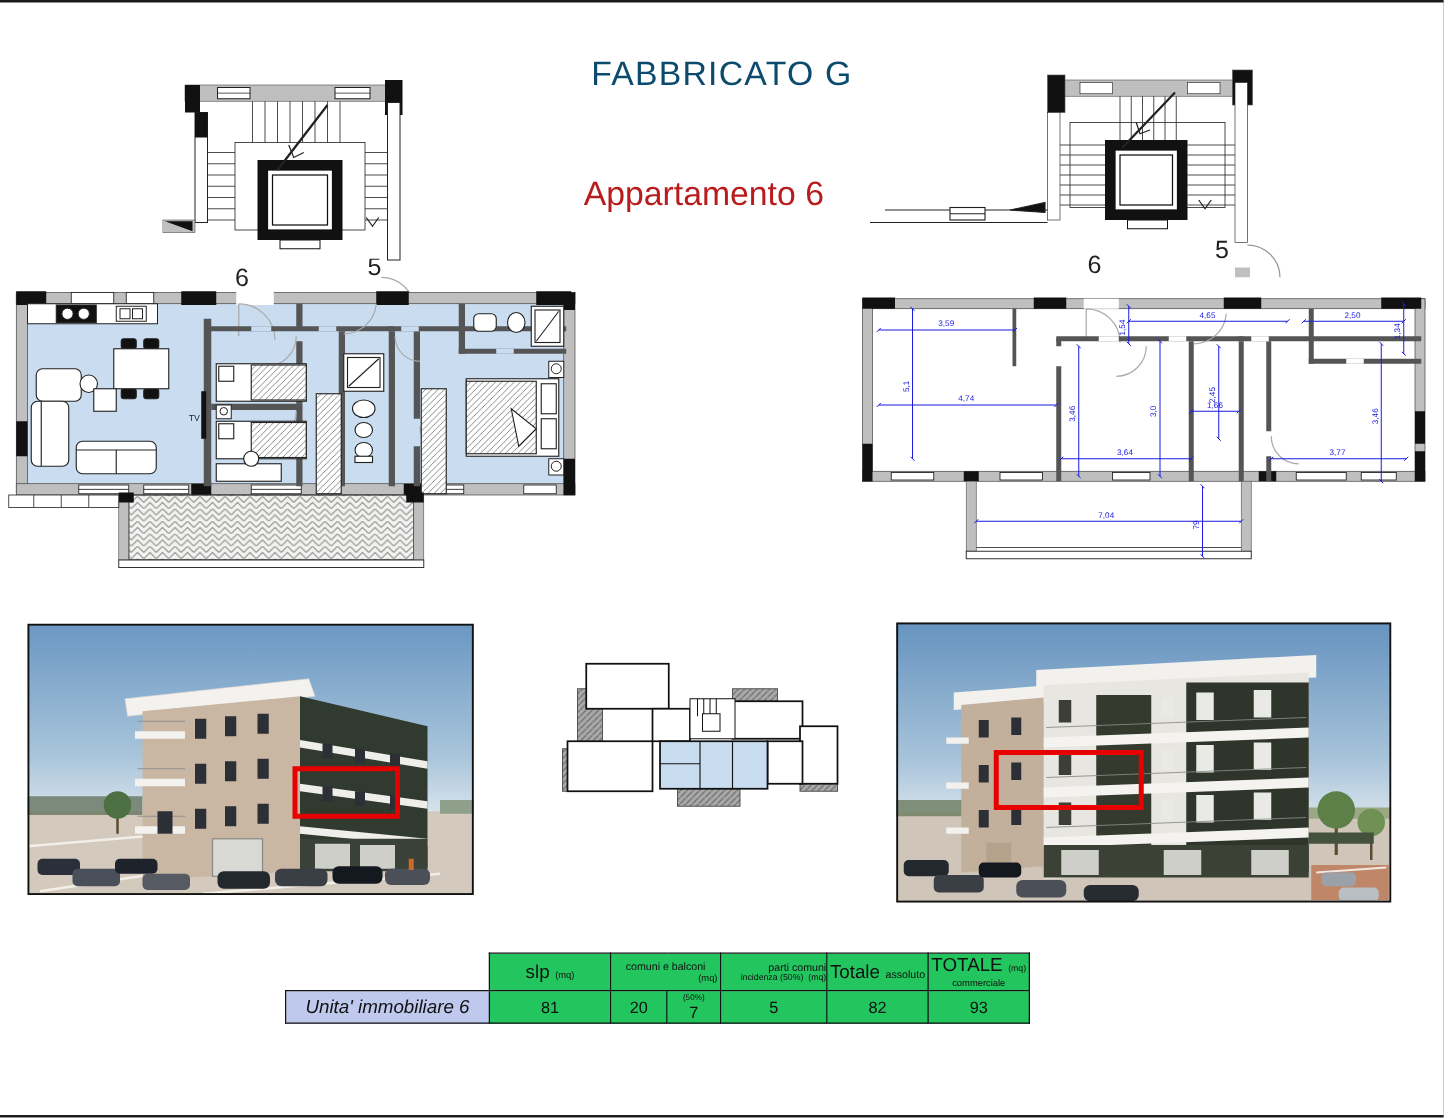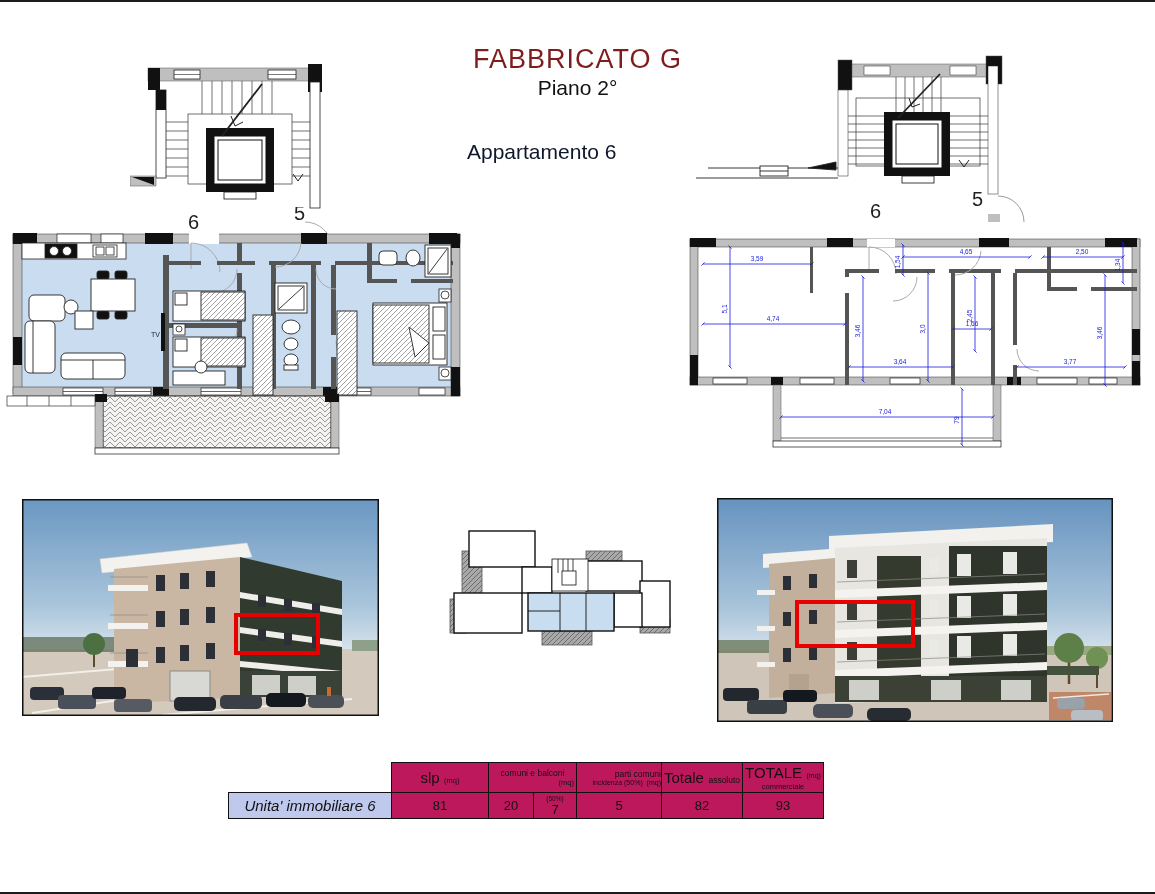--- a/index.html
+++ b/index.html
@@ -1,48 +1,47 @@
 <!DOCTYPE html>
 <html><head>
 <meta charset="utf-8">
 <style>
   html,body{margin:0;padding:0;background:#888;}
   .page{position:relative;width:1155px;height:894px;background:#ffffff;
         border-top:2px solid #1c1c1c;border-bottom:2px solid #1c1c1c;
         font-family:"Liberation Sans",sans-serif;overflow:hidden;box-sizing:border-box;}
   .abs{position:absolute;}
   
-  .title{left:0;right:0;top:42px;text-align:center;font-size:27px;color:#7f1d1d;letter-spacing:1px;}
+  .title{left:0;right:0;top:42px;text-align:center;font-size:27px;color:#0c4a6e;letter-spacing:1px;}
   .subtitle{left:0;right:0;top:74px;text-align:center;font-size:21px;color:#111;}
-  .apartment{left:467px;top:138px;font-size:21px;color:#0f172a;}
+  .apartment{left:467px;top:138px;font-size:27px;color:#b91c1c;}
   
   table.riepilogo{position:absolute;left:228px;top:760px;border-collapse:collapse;table-layout:fixed;}
   table.riepilogo td,table.riepilogo th{border:1px solid #111;padding:0;vertical-align:middle;
-        text-align:center;font-weight:400;color:#111;background:#be185d;}
+        text-align:center;font-weight:400;color:#111;background:#22c55e;}
   table.riepilogo .blank{border:none;background:transparent;}
   table.riepilogo tr.hdr{height:30px;}
   table.riepilogo tr.val{height:26px;}
   .c-label{width:162px;} .c-slp{width:96px;} .c-ver1{width:44px;} .c-ver2{width:42px;}
   .c-parti{width:80px;} .c-tota{width:80px;margin-left:36px;} .c-totc{width:80px;}
   .h-big{font-size:15px;} .h-sub{font-size:7.5px;} .h-small{font-size:8.5px;line-height:9px;}
   .h-tiny{font-size:7px;} .v-num{font-size:13px;}
   .row-label{background:#bfc9ed !important;font-size:15px;text-align:left;padding-left:3px;font-style:italic;}
   .sup50{display:block;font-size:6.5px;line-height:6px;margin-top:1px;}
   svg{display:block;}
   svg text{font-family:"Liberation Sans",sans-serif;}
   .dimtxt{fill:#1a1ae0;font-size:6.5px;}
   .plabel{fill:#222;font-size:20px;}
 </style>
 </head>
 <body>
 
 <div class="page">
 
   <div class="abs title">FABBRICATO G</div>
-  <div class="abs subtitle">Piano 2°</div>
   <div class="abs apartment">Appartamento 6</div>
 
   <svg class="abs" style="left:130px;top:62px" width="220" height="158" viewBox="0 0 220 158">
     <g>
       <rect x="18" y="4" width="172" height="13" fill="#bfbfbf" stroke="#555" stroke-width="0.5"></rect>
       <rect x="44" y="6" width="26" height="9" fill="#fff" stroke="#222" stroke-width="0.8"></rect>
       <line x1="44" y1="10.5" x2="70" y2="10.5" stroke="#222" stroke-width="0.6"></line>
       <rect x="138" y="6" width="28" height="9" fill="#fff" stroke="#222" stroke-width="0.8"></rect>
       <line x1="138" y1="10.5" x2="166" y2="10.5" stroke="#222" stroke-width="0.6"></line>
       <rect x="18" y="4" width="12" height="22" fill="#111"></rect>

